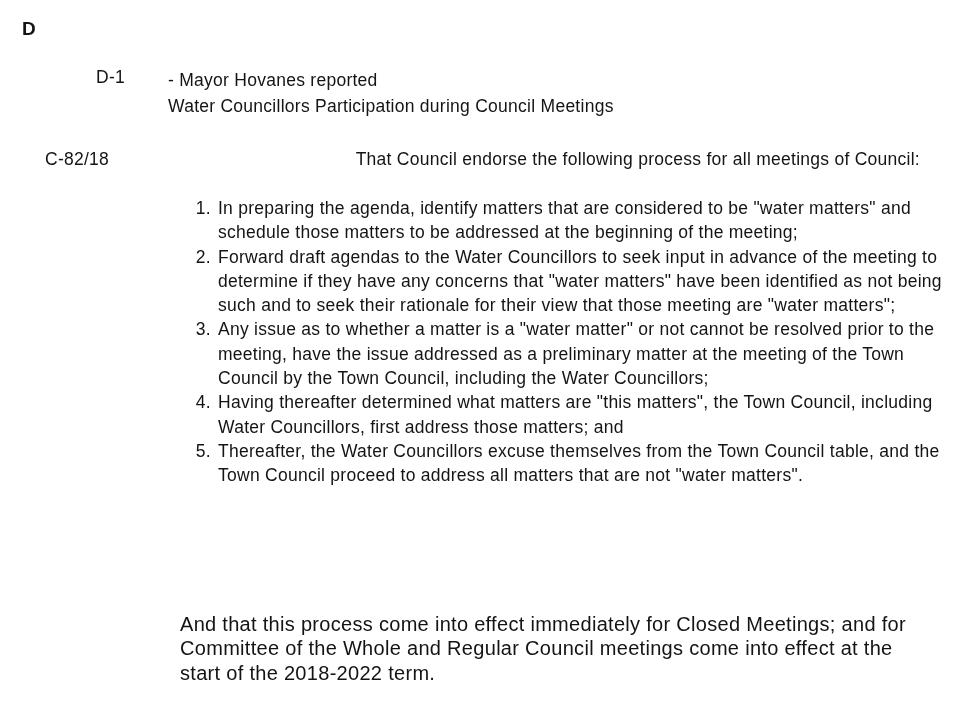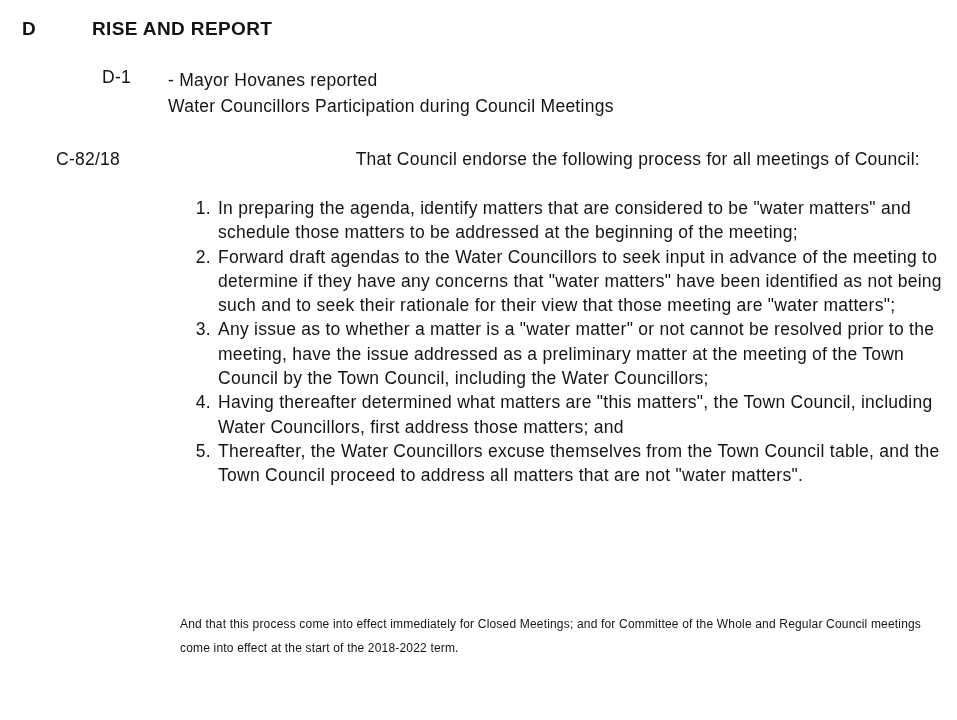--- a/index.html
+++ b/index.html
@@ -33,34 +33,33 @@
     font-weight: bold;
     letter-spacing: 0.02em;
   }
 
   
   .item-number {
     left: 96px;
     top: 67px;
     font-size: 17.5px;
     letter-spacing: 0.015em;
-    margin-left: 6px;
   }
   .item-body {
     left: 168px;
     top: 67px;
     width: 620px;
     font-size: 17.5px;
     line-height: 26px;
     letter-spacing: 0.015em;
   }
 
   
   .resolution-number {
-    left: 56px;
+    left: 45px;
     top: 149px;
     font-size: 17.5px;
     letter-spacing: 0.015em;
   }
   .resolution-intro {
     left: 180px;
     top: 149px;
     width: 740px;
     font-size: 17.5px;
     letter-spacing: 0.015em;
@@ -80,33 +79,32 @@
   }
   ol.process-list li {
     padding-left: 2px;
   }
 
   
   .closing-paragraph {
     left: 180px;
     top: 612px;
     width: 742px;
-    font-size: 12px;
+    font-size: 20px;
     line-height: 24.3px;
     letter-spacing: 0.015em;
   }
 </style>
 </head>
 <body>
 
 <div class="page">
 
   <span class="abs section-letter">D</span>
 
-  <span class="abs section-title">RISE AND REPORT</span>
 
   <span class="abs item-number">D-1</span>
 
   <div class="abs item-body">
     <div>- Mayor Hovanes reported</div>
     <div>Water Councillors Participation during Council Meetings</div>
   </div>
 
   <span class="abs resolution-number">C-82/18</span>
 

